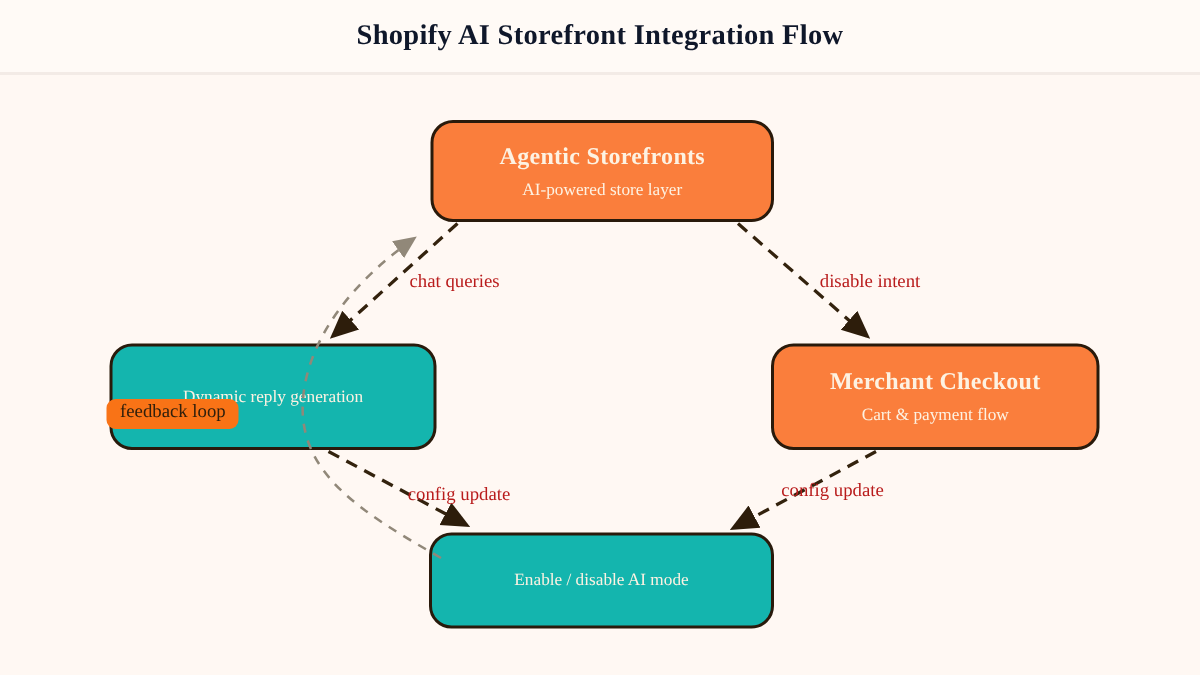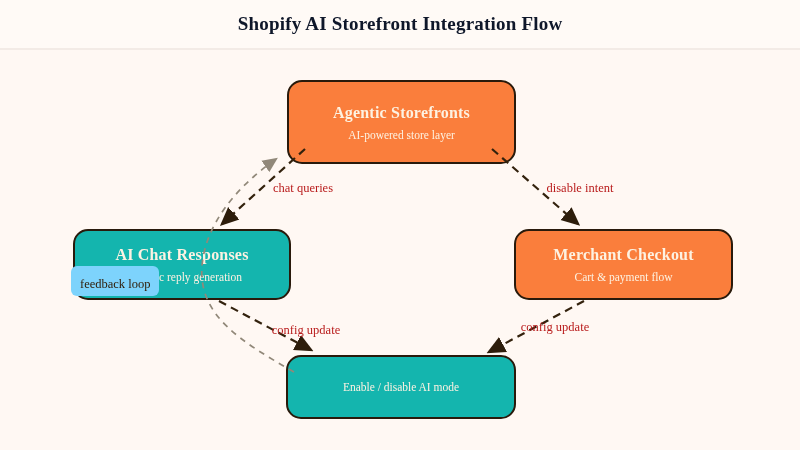--- a/index.html
+++ b/index.html
@@ -36,43 +36,43 @@
     display: flex; flex-direction: column; align-items: center; justify-content: center;
     gap: 7px;
     border: 2.5px solid #291a0b; border-radius: 15px;
     color: #fdf2e2; text-align: center;
   }
   .node .node-title { font-size: 16px; font-weight: bold; letter-spacing: 0.2px; }
   .node .node-subtitle { font-size: 11.5px; }
   .node.orange { background: #fa7e3c; }
   .node.teal   { background: #14b5ae; }
 
-  #node-agentic  { left: 287px; top: 80px;  width: 229px; height: 84px; }
+  #node-agentic  { left: 287px; top: 80px;  width: 229px; height: 68px; }
   #node-chat     { left: 73px;  top: 229px; width: 218px; height: 71px; }
   #node-checkout { left: 514px; top: 229px; width: 219px; height: 71px; }
   #node-admin    { left: 286px; top: 355px; width: 230px; height: 64px; }
 
   
   .edge-label {
     position: absolute; z-index: 4;
     font-size: 12.5px; color: #b91c1c; white-space: nowrap;
     transform: translate(-50%, -50%);
     margin-left: 47px;
   }
   #label-chat-queries   { left: 256px; top: 188px; }
   #label-purchase-intent{ left: 533px; top: 188px; }
   #label-config-left    { left: 259px; top: 330px; }
   #label-config-right   { left: 508px; top: 327px; }
 
   .edge-label-pill {
     position: absolute; z-index: 5;
     left: 71px; top: 266px;
-    background: #7dd3fc; color: #31200c;
+    background: #f97316; color: #31200c;
     font-size: 12.5px; white-space: nowrap;
-    padding: 11px 9px 4px 9px; border-radius: 6px;
+    padding: 1px 9px 4px 9px; border-radius: 6px;
   }
 
   
   .footer {
     position: absolute; left: 0; top: 420px; width: 800px; height: 30px;
     background: #fb7428;
     display: flex; align-items: center; justify-content: center;
     z-index: 6;
   }
   .footer .footer-text {
@@ -108,21 +108,20 @@
 
     <path d="M 584 301 L 489 352" fill="none" stroke="#33220d" stroke-width="2.2" stroke-dasharray="8 5.5" marker-end="url(#arrow-dark)"></path>
   </svg>
 
   <div class="node orange" id="node-agentic">
     <div class="node-title">Agentic Storefronts</div>
     <div class="node-subtitle">AI-powered store layer</div>
   </div>
 
   <div class="node teal" id="node-chat">
-    <div class="node-title">AI Chat Responses</div>
     <div class="node-subtitle">Dynamic reply generation</div>
   </div>
 
   <div class="node orange" id="node-checkout">
     <div class="node-title">Merchant Checkout</div>
     <div class="node-subtitle">Cart &amp; payment flow</div>
   </div>
 
   <div class="node teal" id="node-admin">
     <div class="node-subtitle">Enable / disable AI mode</div>

